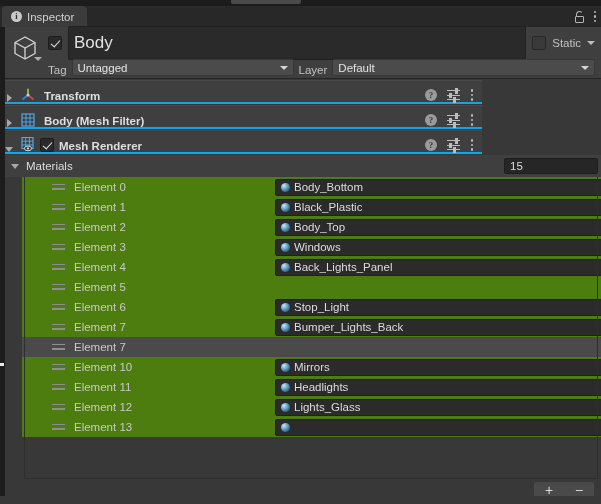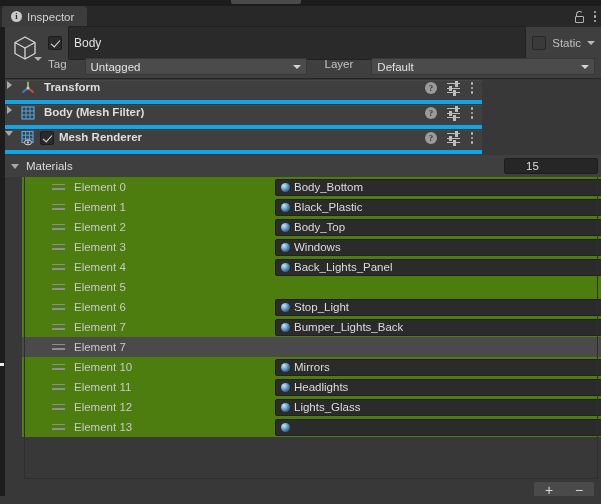--- a/index.html
+++ b/index.html
@@ -55,42 +55,42 @@
   .chk {
     width:14px; height:14px; background:#2a2a2a; border:1px solid #1d1d1d; border-radius:2px;
     position:relative; flex:none;
   }
   .chk.on::after {
     content:""; position:absolute; left:3.5px; top:1px; width:4px; height:8px;
     border:solid #e4e4e4; border-width:0 1.8px 1.8px 0; transform:rotate(42deg);
   }
   .name-field {
     flex:1; height:24px; background:#2a2a2a; border:1px solid #212121; border-radius:2px;
-    display:flex; align-items:center; padding:16px 5px; color:#e0e0e0; font-size:12px;
+    display:flex; align-items:center; padding:16px 5px; color:#e0e0e0; font-size:17px;
   }
   .static-chk { width:14px; height:14px; background:#3a3a3a; border:1px solid #272727; border-radius:2px; flex:none; }
   .static-lbl { color:#c0c0c0; font-size:11.5px; }
   .static-arrow { width:0;height:0;border-left:4px solid transparent;border-right:4px solid transparent;border-top:4.5px solid #bcbcbc; }
 
-  .tag-row { position:absolute; left:48px; top:31px; right:6px; height:18px; display:flex; align-items:flex-start; gap:18px; }
+  .tag-row { position:absolute; left:48px; top:31px; right:6px; height:18px; display:flex; align-items:flex-end; gap:5px; }
   .fld-lbl { color:#c2c2c2; font-size:11.5px; white-space:nowrap; }
   .dd {
     height:17px; background:#4b4b4b; border:1px solid #373737; border-radius:2px;
     display:flex; align-items:center; padding:0 5px; color:#e2e2e2; font-size:11.5px; position:relative;
   }
   .dd .ddtxt { flex:1; }
   .dd .ddarrow { width:0;height:0;border-left:4px solid transparent;border-right:4px solid transparent;border-top:4.5px solid #d5d5d5; }
   #tag-dd { width:222px; }
   #layer-dd { flex:1; }
 
   
   .comp {
     position:absolute; left:0; width:482px; height:24px;
-    background:#3f3f3f; border-bottom:4px solid #0ea5e9; border-top:1px solid #484848;
-    display:flex; align-items:flex-start;
+    background:#3f3f3f; border-bottom:2px solid #0ea5e9; border-top:1px solid #484848;
+    display:flex; align-items:flex-end;
   }
   .foldout { width:18px; display:flex; justify-content:center; align-items:center; flex:none; }
   .tri-r { width:0;height:0;border-top:4.5px solid transparent;border-bottom:4.5px solid transparent;border-left:5.5px solid #a8a8a8; }
   .tri-d { width:0;height:0;border-left:4.5px solid transparent;border-right:4.5px solid transparent;border-top:5.5px solid #a8a8a8; }
   .comp-ico { width:20px; display:flex; justify-content:center; align-items:center; flex:none; }
   .comp-chk { margin-left:2px; margin-right:5px; flex:none; }
   .comp-title { font-size:11.5px; font-weight:bold; color:#dedede; margin-left:6px; }
   .comp-right { margin-left:auto; display:flex; align-items:center; gap:10px; padding-right:8px; }
   .help-ico {
     width:12px;height:12px;border-radius:50%;background:#9a9a9a;color:#3a3a3a;
@@ -100,21 +100,21 @@
   .sliders-ico .ln { position:absolute; left:0; width:13px; height:1.4px; background:#bdbdbd; }
   .sliders-ico .kn { position:absolute; width:3.4px; height:5.5px; background:#bdbdbd; }
 
   
   .mat-hdr { position:absolute; left:3px; width:601px; height:22px; background:#3f3f3f; display:flex; align-items:center; }
   .mat-hdr .tri-d { margin-left:8px; }
   .mat-hdr .mlabel { margin-left:7px; font-size:11.5px; color:#dcdcdc; }
   .size-field {
     position:absolute; right:6px; top:3px; width:94px; height:16px;
     background:#262626; border:1px solid #1e1e1e; border-radius:2px;
-    color:#dcdcdc; font-size:11.5px; display:flex; align-items:center; padding-left:21px;
+    color:#dcdcdc; font-size:11.5px; display:flex; align-items:center; padding-left:5px;
   }
 
   .listbox { position:absolute; left:0; width:601px; background:#4d7c0f;margin-left:22px; }
   .row { position:relative; height:20px; display:flex; align-items:center; }
   .row.sel { background:#4a4a4a; }
   .handle { position:absolute; left:30px; top:7px; width:13px; height:6px; }
   .handle i { display:block; width:13px; height:1.4px; background:#8e8e8e; margin-bottom:2.8px; }
   .elabel { position:absolute; left:52px; font-size:11.5px; color:#c9c9c9; }
   .objfield {
     position:absolute; left:253px; right:6px; height:17px;

